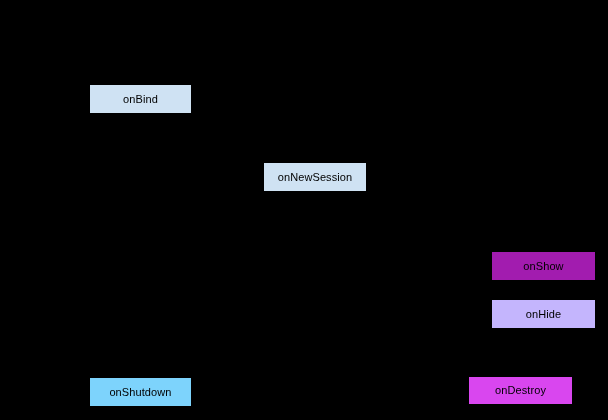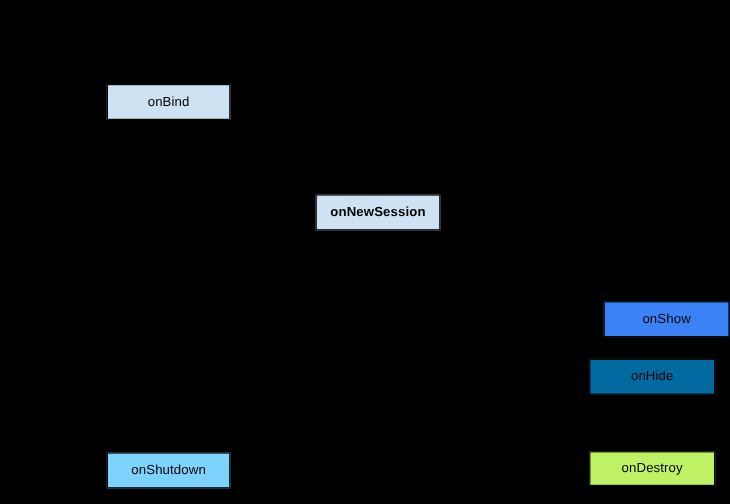--- a/index.html
+++ b/index.html
@@ -27,31 +27,31 @@
     letter-spacing: 0.1px;
   }
   .node span {
     white-space: nowrap;
   }
 </style>
 </head>
 <body>
 
 <div class="canvas" style="background: rgb(0, 0, 0);">
-    <div class="node" style="left: 89px; top: 70px; width: 103px; height: 30px; background: rgb(207, 226, 243); border-color: rgb(0, 0, 0); color: rgb(0, 0, 0);">
+    <div class="node" style="left: 89px; top: 84px; width: 103px; height: 30px; background: rgb(207, 226, 243); border-color: rgb(0, 0, 0); color: rgb(0, 0, 0);">
       <span>onBind</span>
     </div>
-    <div class="node" style="left: 263px; top: 162px; width: 104px; height: 30px; background: rgb(207, 226, 243); border-color: rgb(0, 0, 0); color: rgb(0, 0, 0); font-weight: bold;">
+    <div class="node" style="left: 263px; top: 162px; width: 104px; height: 30px; background: rgb(207, 226, 243); border-color: rgb(0, 0, 0); color: rgb(0, 0, 0);">
       <span>onNewSession</span>
     </div>
-    <div class="node" style="left: 503px; top: 251px; width: 105px; height: 30px; background: #3b82f6; border-color: rgb(0, 0, 0); color: rgb(0, 0, 0);">
+    <div class="node" style="left: 491px; top: 251px; width: 105px; height: 30px; background: #a21caf; border-color: rgb(0, 0, 0); color: rgb(0, 0, 0);">
       <span>onShow</span>
     </div>
-    <div class="node" style="left: 491px; top: 299px; width: 105px; height: 30px; background: #0369a1; border-color: rgb(0, 0, 0); color: rgb(0, 0, 0);">
+    <div class="node" style="left: 491px; top: 299px; width: 105px; height: 30px; background: #c4b5fd; border-color: rgb(0, 0, 0); color: rgb(0, 0, 0);">
       <span>onHide</span>
     </div>
     <div class="node" style="left: 89px; top: 377px; width: 103px; height: 30px; background: #7dd3fc; border-color: rgb(0, 0, 0); color: rgb(0, 0, 0);">
       <span>onShutdown</span>
     </div>
-    <div class="node" style="left: 491px; top: 376px; width: 105px; height: 29px; background: #bef264; border-color: rgb(0, 0, 0); color: rgb(0, 0, 0);">
+    <div class="node" style="left: 468px; top: 376px; width: 105px; height: 29px; background: #d946ef; border-color: rgb(0, 0, 0); color: rgb(0, 0, 0);">
       <span>onDestroy</span>
     </div>
   </div>
 
 </body></html>

